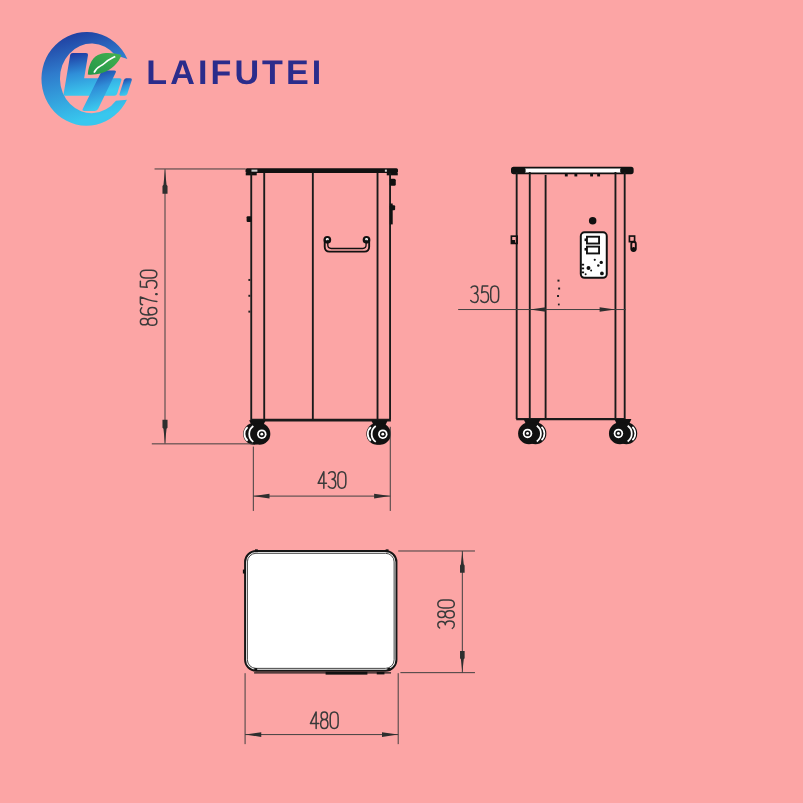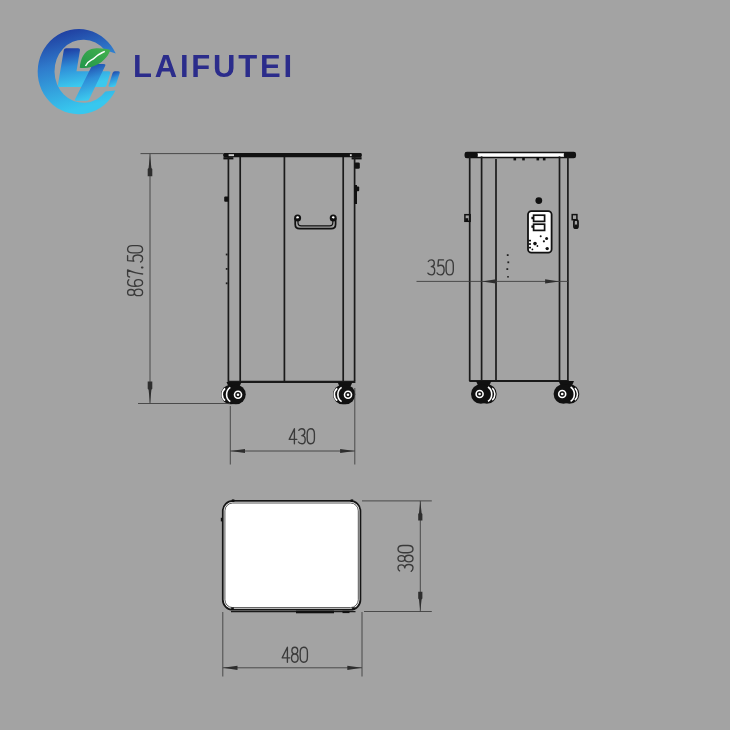--- a/index.html
+++ b/index.html
@@ -1,16 +1,16 @@
 <!DOCTYPE html>
 <html><head>
 <meta charset="utf-8">
 <style>
   html,body{margin:0;padding:0;background:#ffffff;}
-  #page{position:relative;width:730px;height:730px;background:#a3a3a3;overflow:hidden;
+  #page{position:relative;width:730px;height:730px;background:#fca5a5;overflow:hidden;
         font-family:"Liberation Sans",sans-serif;}
   svg{position:absolute;left:0;top:0;}
 </style>
 </head>
 <body>
 <div id="page">
 <svg width="730" height="730" viewBox="0 0 730 730">
 <defs>
   <linearGradient id="gBlue" x1="0" y1="0" x2="0.25" y2="1">
     <stop offset="0" stop-color="#1c2f95"></stop>

